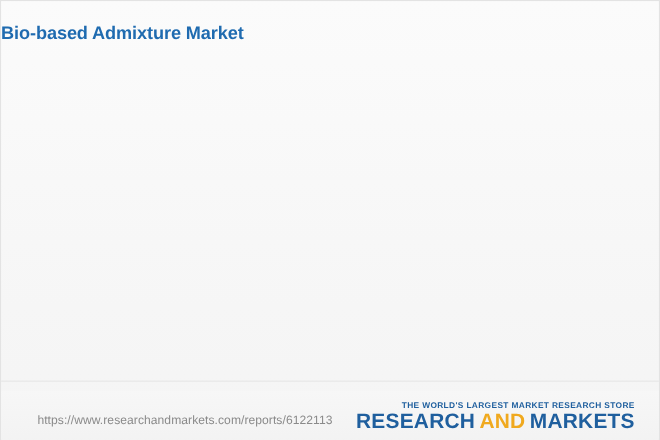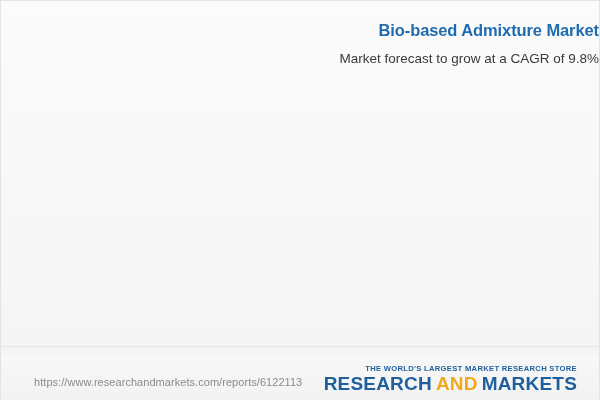--- a/index.html
+++ b/index.html
@@ -22,21 +22,21 @@
     border: 1px solid #e3e3e3;
     background: linear-gradient(180deg, #fbfbfb 0%, #f7f7f7 55%, #f4f4f4 100%);
   }
 
   
   #header {
     position: absolute;
     left: 0;
     top: 18px;
     width: 598px;
-    text-align: right;
+    text-align: left;
   }
   #chart-title {
     font-size: 16.5px;
     font-weight: bold;
     color: #1f6bb0;
     letter-spacing: -0.1px;
     line-height: 22px;
   }
   #chart-subtitle {
     margin-top: 8px;
@@ -120,21 +120,20 @@
     white-space: nowrap;
   }
 </style>
 </head>
 <body>
 
 <div id="canvas">
 
   <div id="header">
     <div id="chart-title">Bio-based Admixture Market</div>
-    <div id="chart-subtitle">Market forecast to grow at a CAGR of 9.8%</div>
   </div>
 
   <div id="plot">
 
     <div class="bar-group" id="group-2026">
 
       <div class="cyl">
         
         
         

